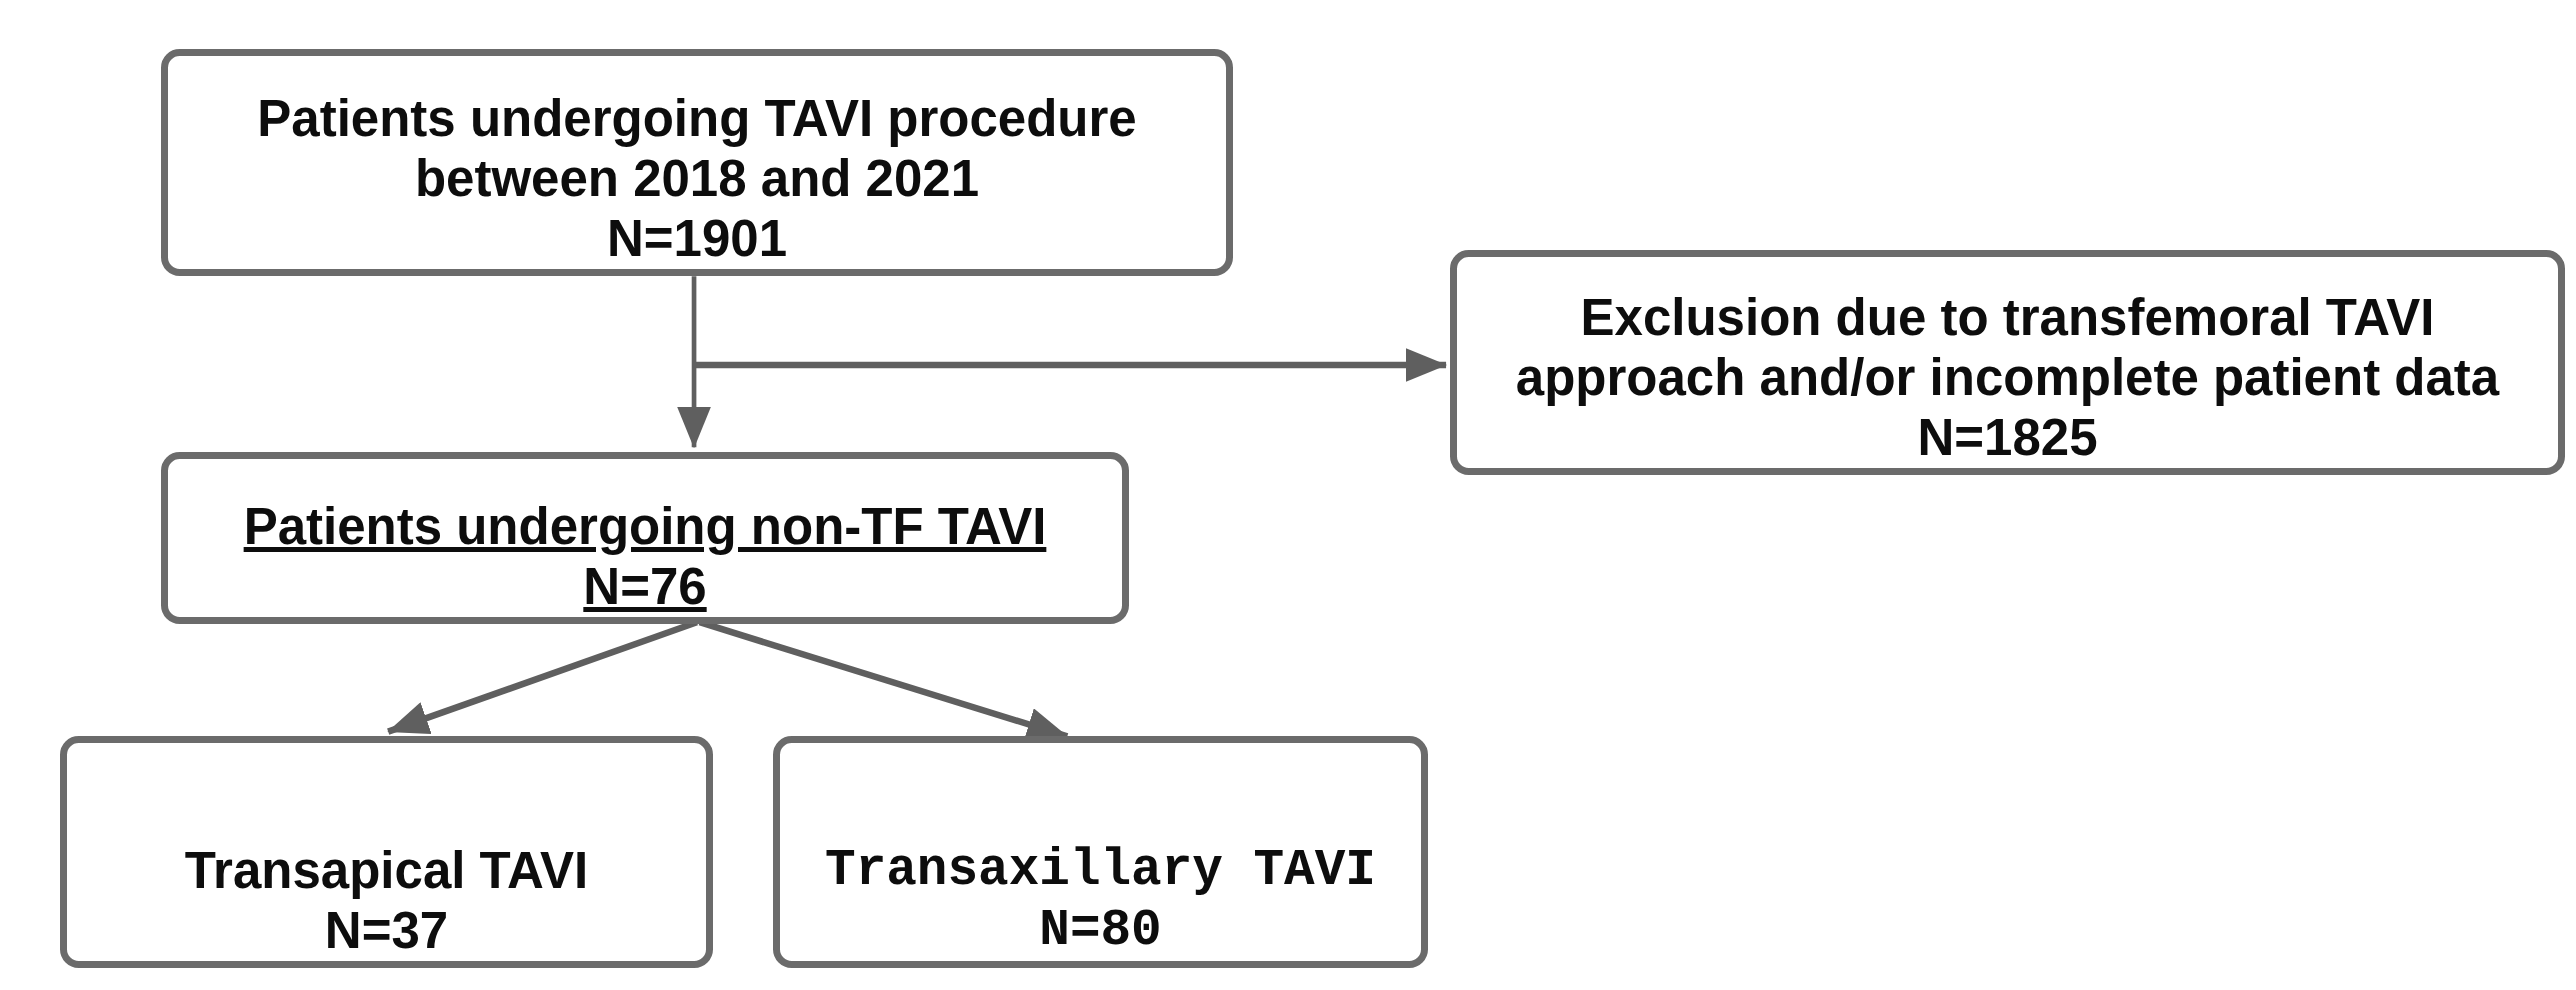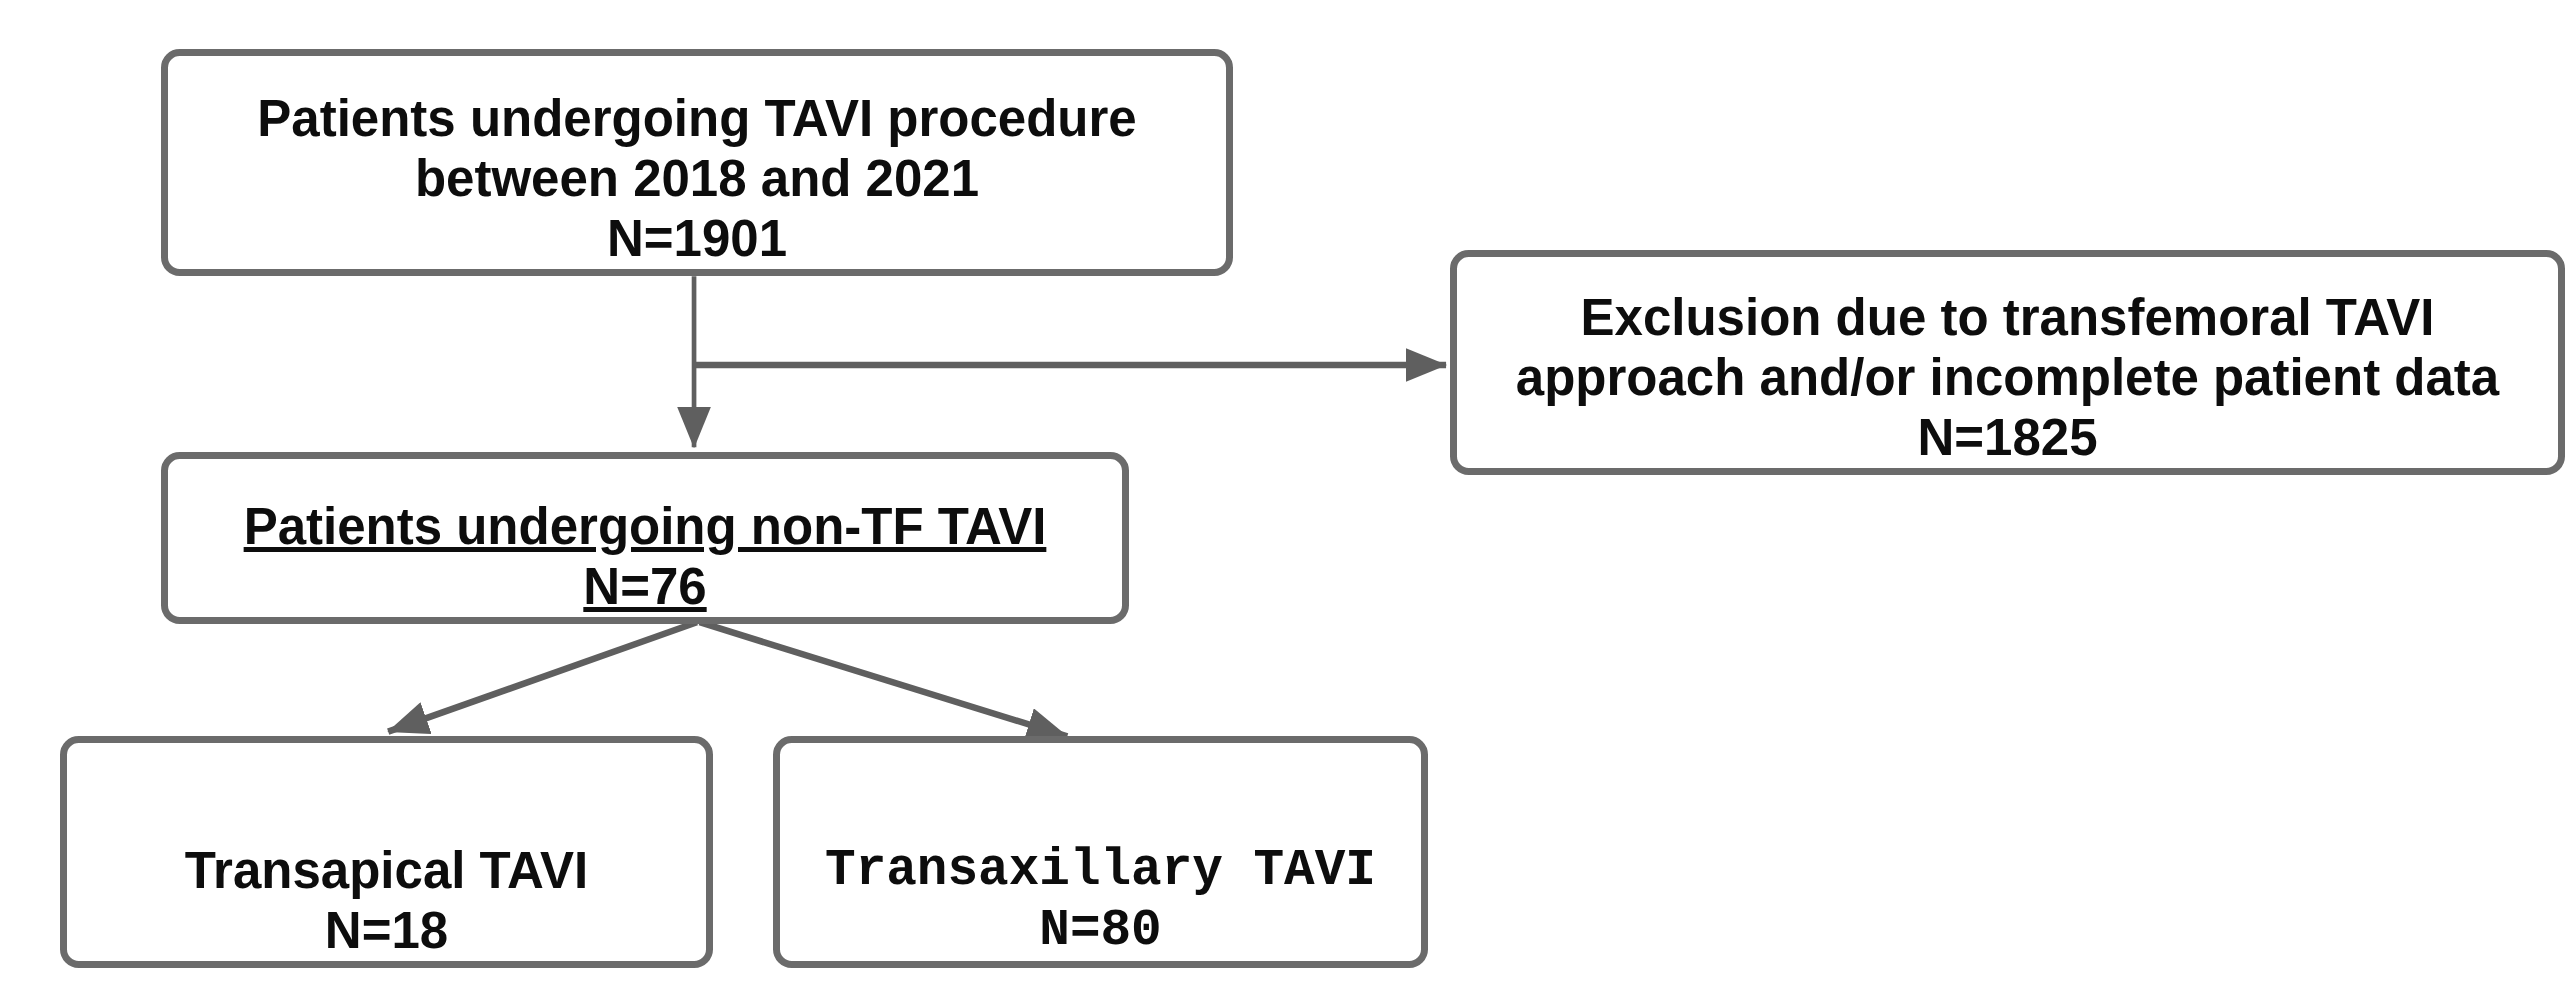--- a/index.html
+++ b/index.html
@@ -82,21 +82,21 @@
     <div class="ln">N=1825</div>
   </div>
 
   <div class="node" id="box-non-tf">
     <div class="ln">Patients undergoing non-TF TAVI</div>
     <div class="ln">N=76</div>
   </div>
 
   <div class="node" id="box-transapical">
     <div class="ln">Transapical TAVI</div>
-    <div class="ln">N=18</div>
+    <div class="ln">N=37</div>
   </div>
 
   <div class="node" id="box-transaxillary">
     <div class="ln">Transaxillary TAVI</div>
     <div class="ln">N=80</div>
   </div>
 
 </div>
 
 

